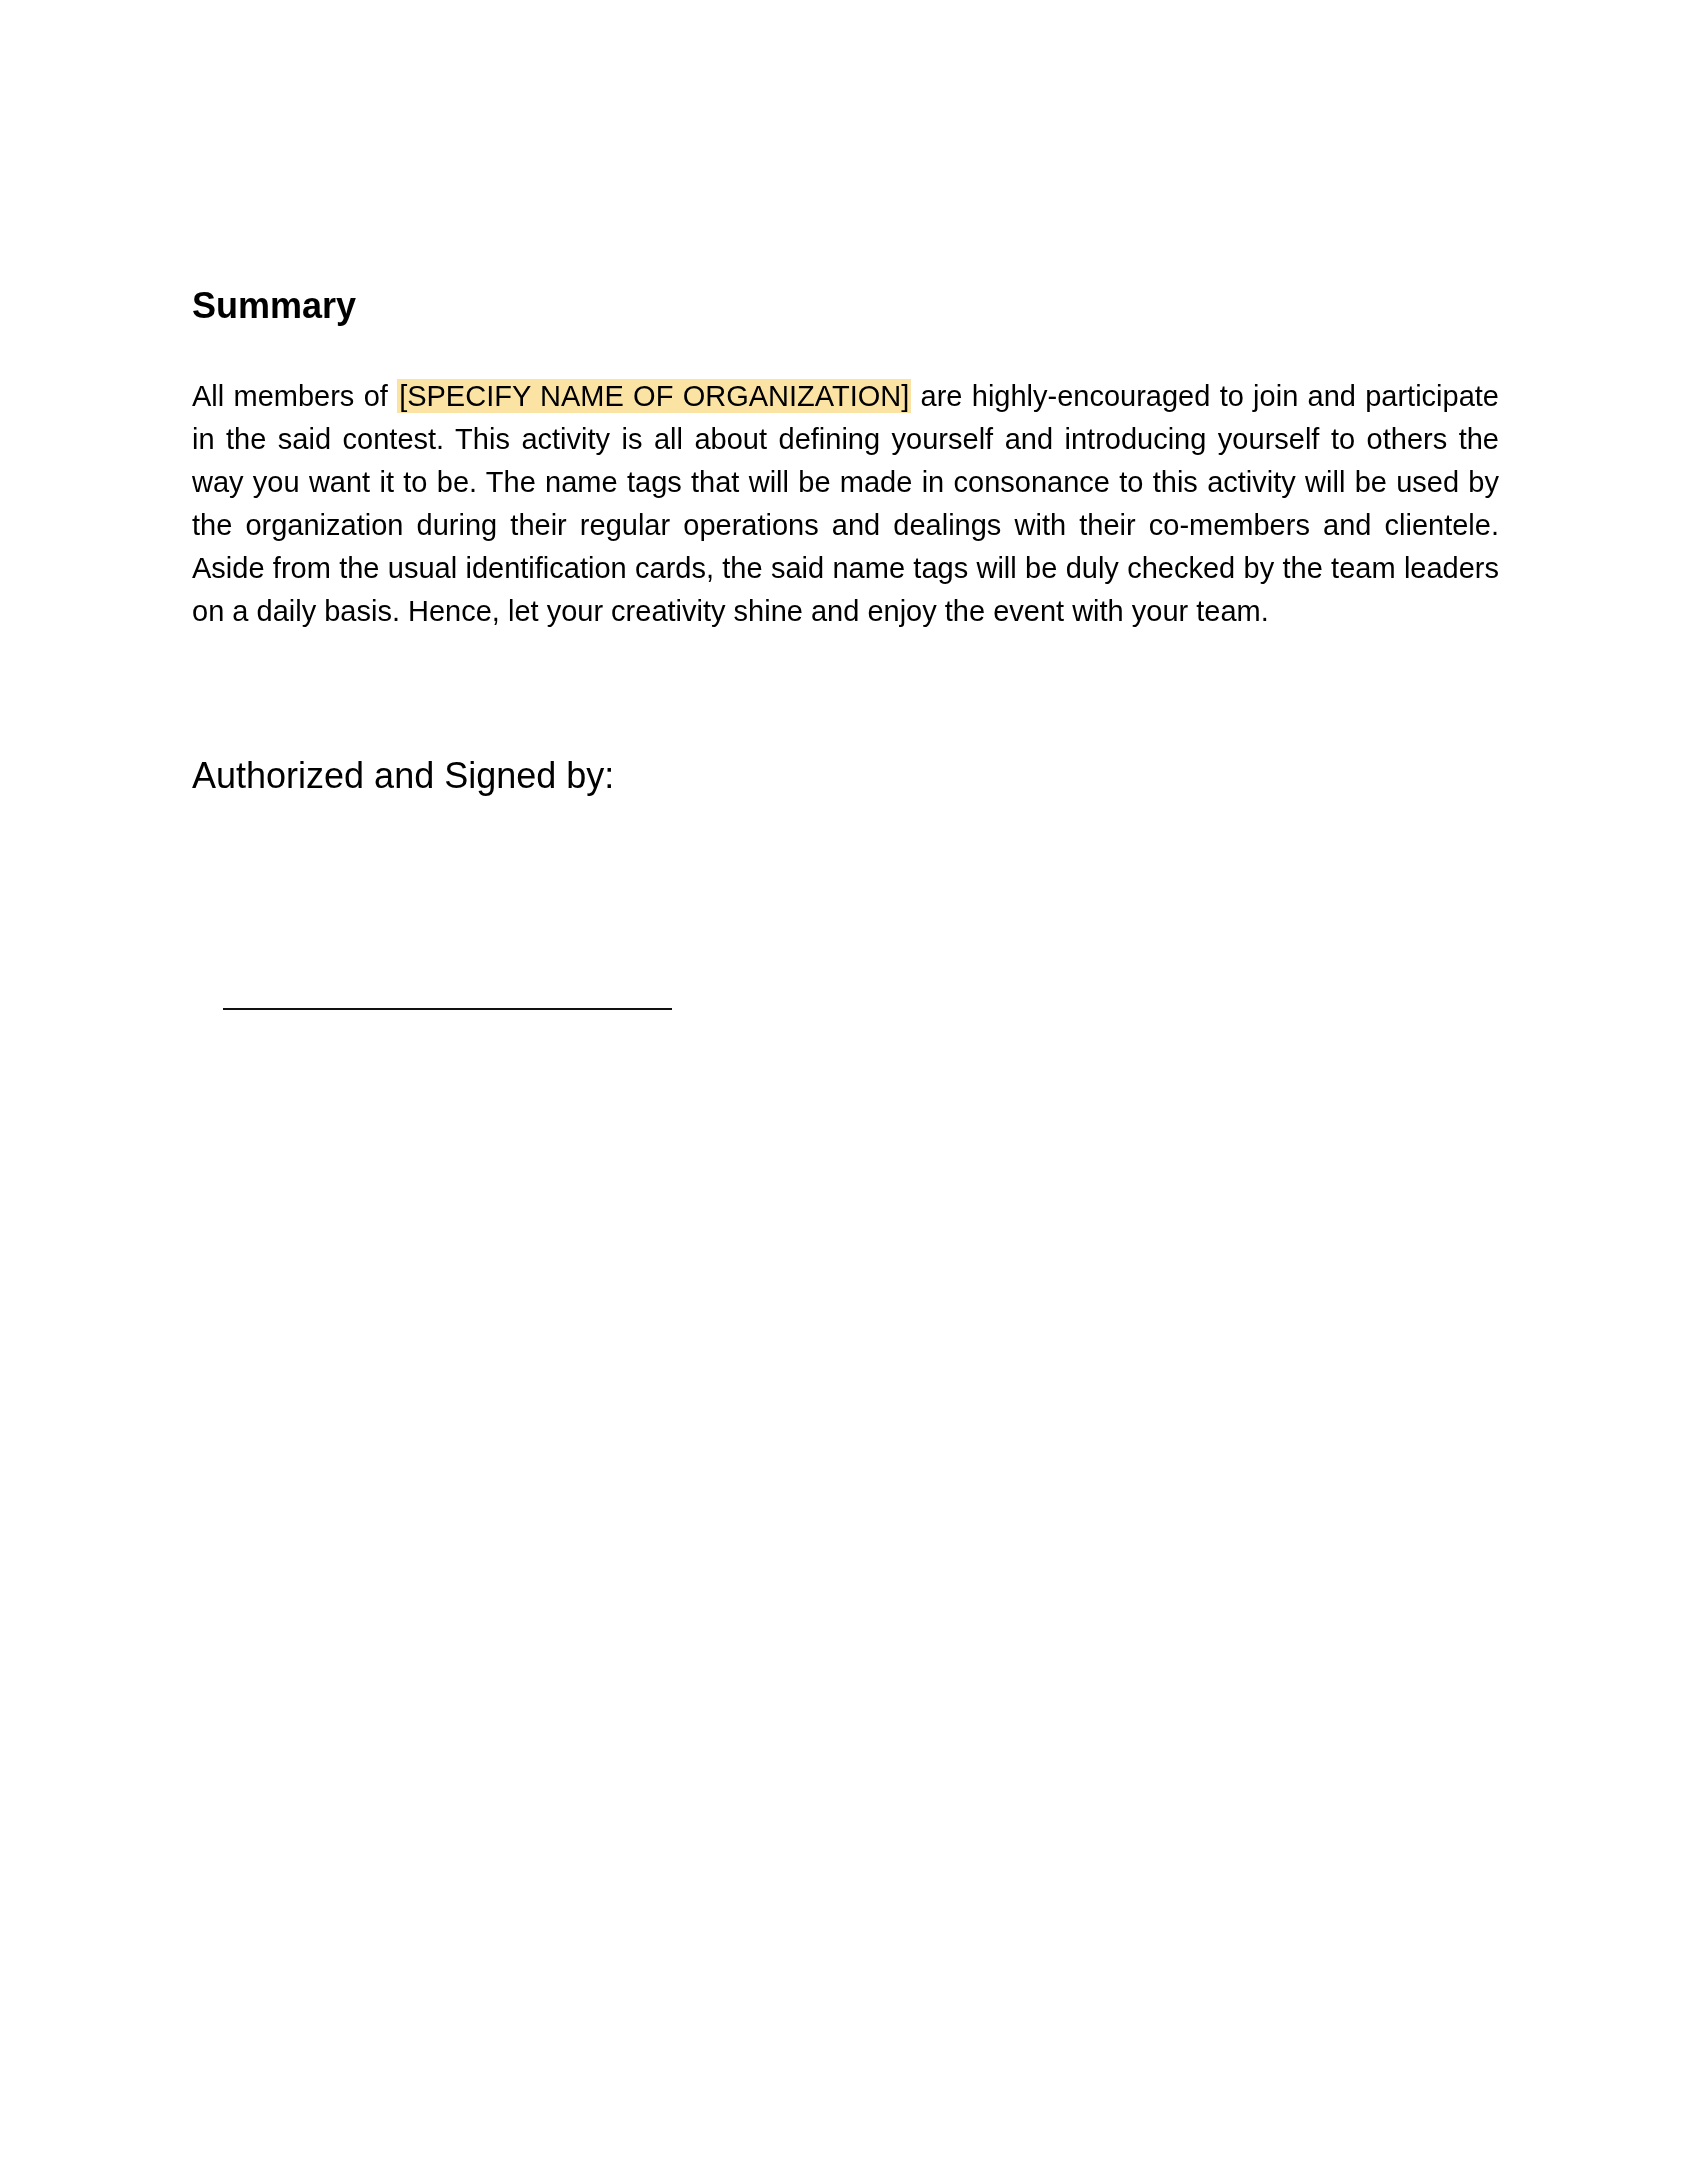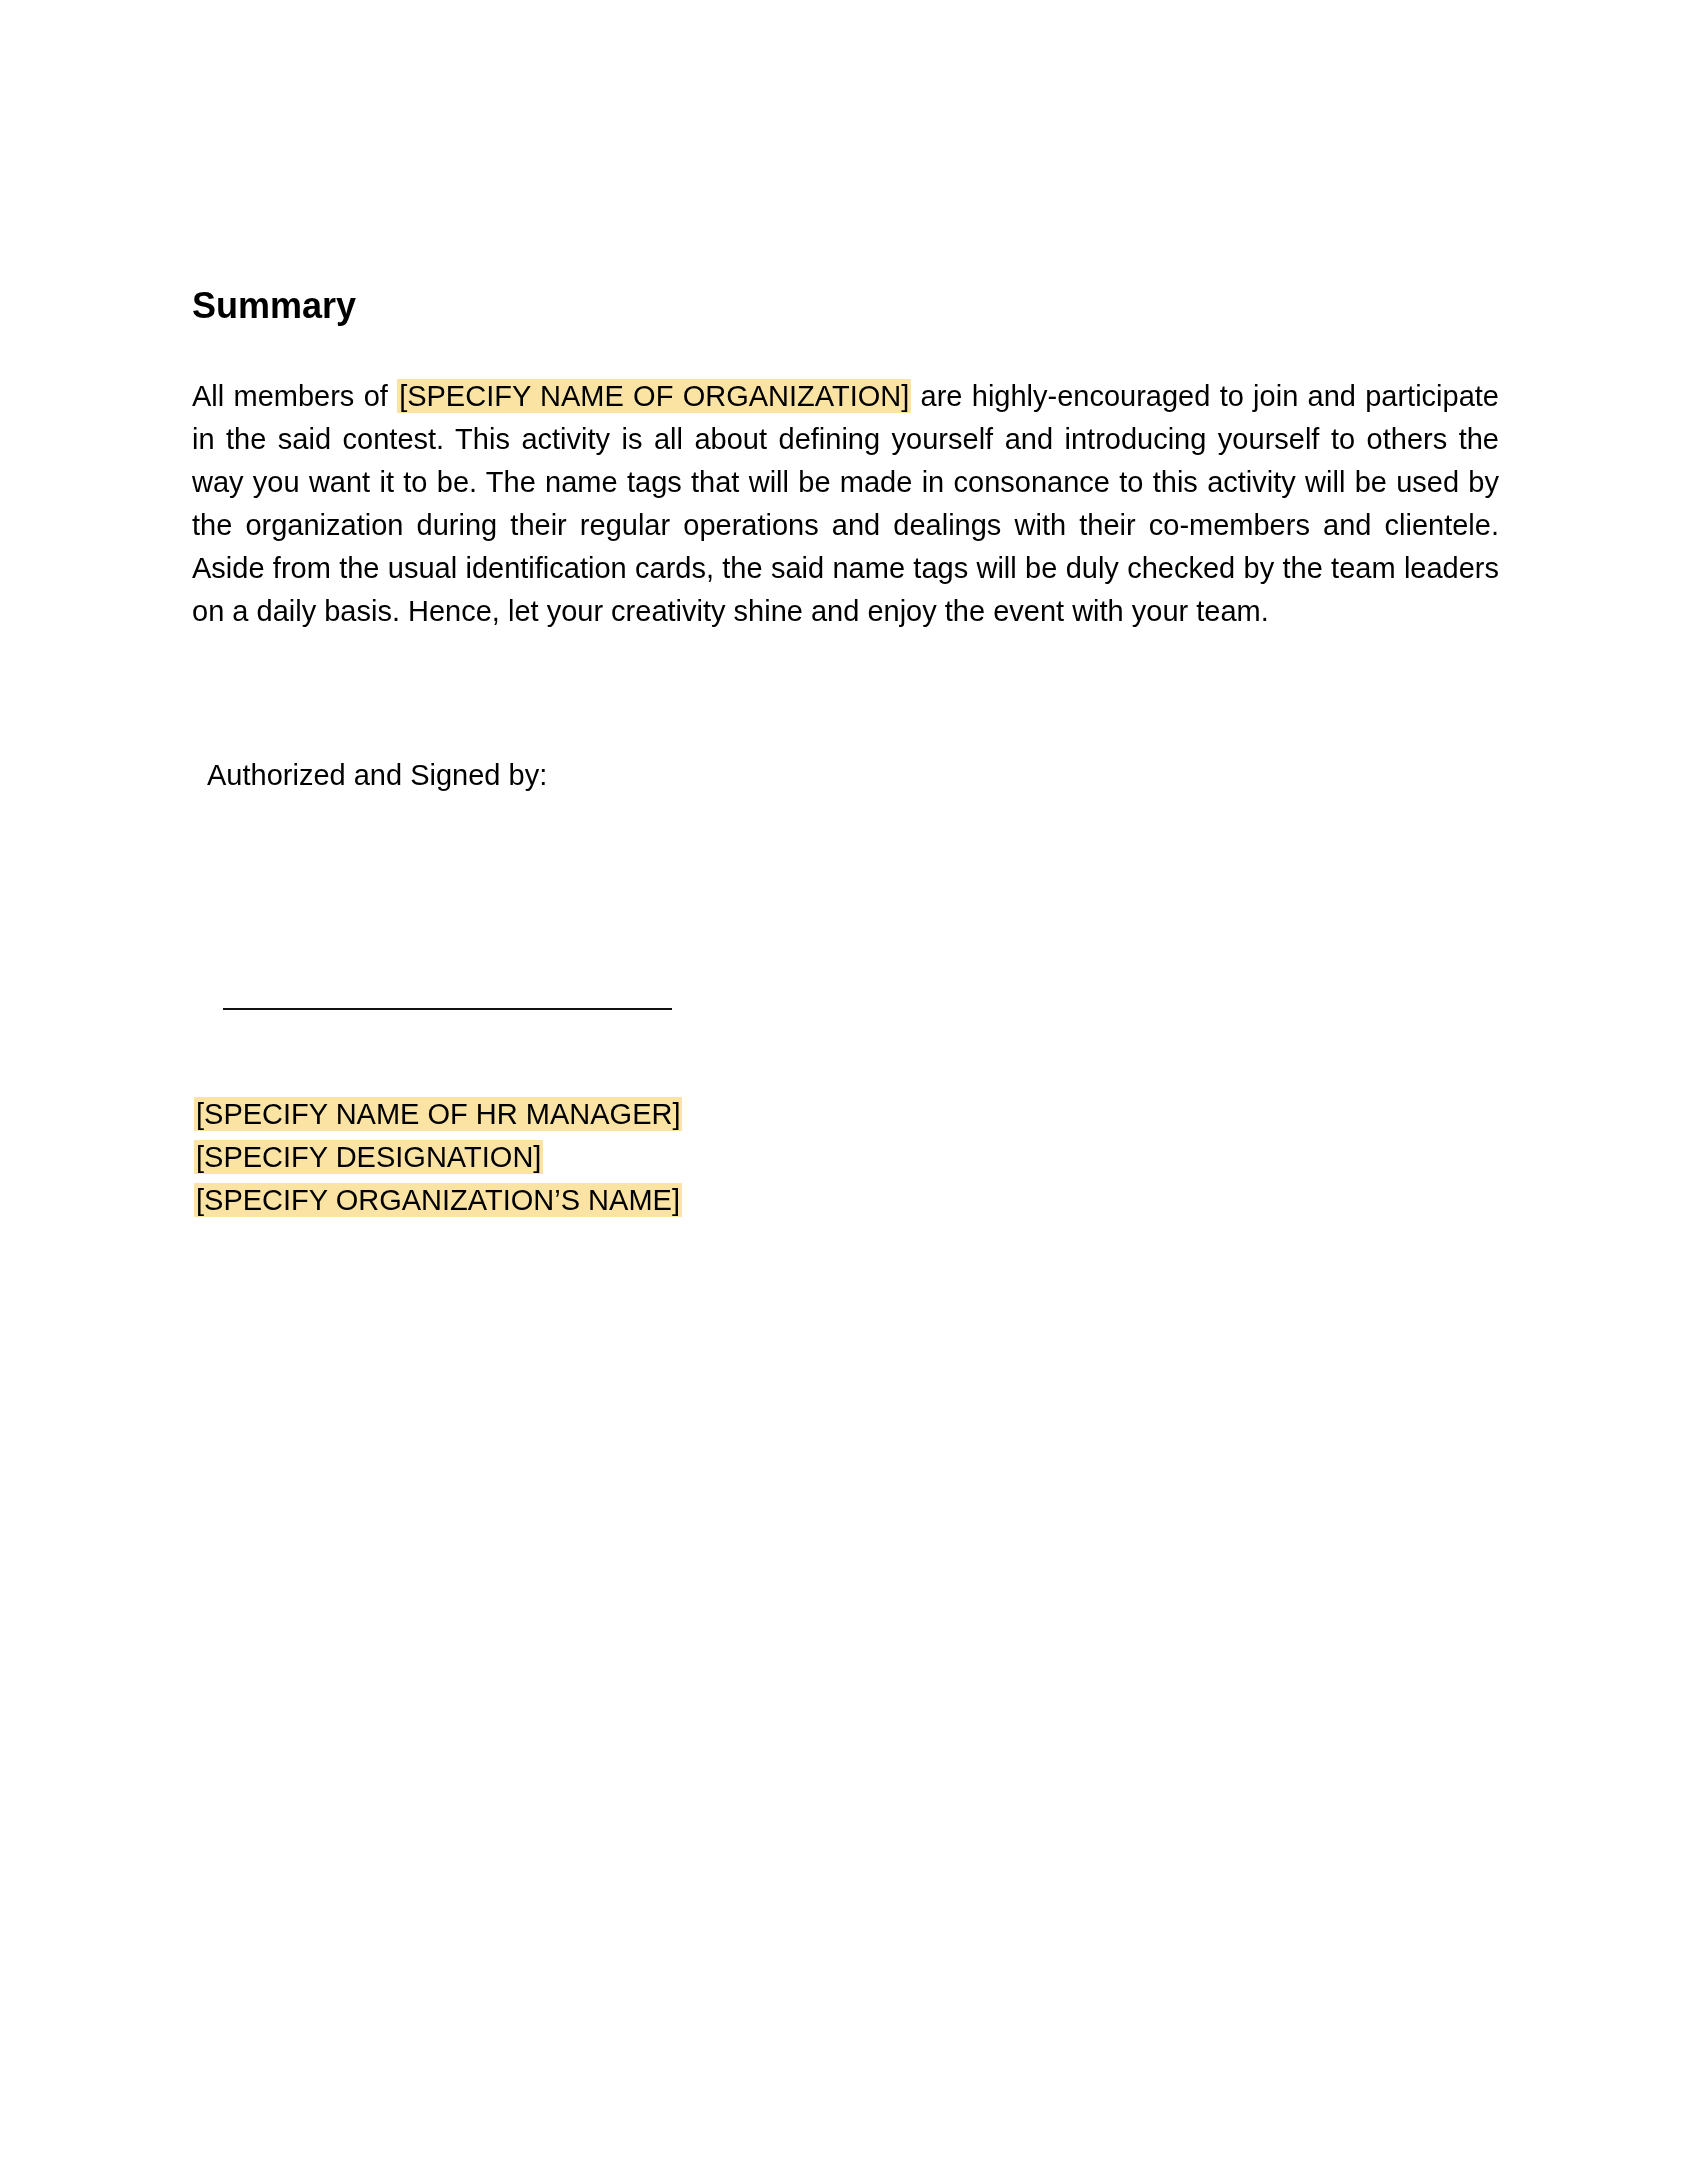--- a/index.html
+++ b/index.html
@@ -35,24 +35,23 @@
     text-align: justify;
   }
   .hl {
     background: var(--highlight, #FAE3A3);
     padding: 1.3px 2px;
   }
   .authorized-label {
     position: absolute;
     left: 192px;
     top: 754px;
-    font-size: 29px;
+    font-size: 36px;
     line-height: 43px;
     white-space: nowrap;
-    margin-left: 15px;
   }
   .signature-line {
     position: absolute;
     left: 223px;
     top: 1008px;
     width: 449px;
     height: 0;
     border-top: 2.6px solid #111111;
   }
   .signature-block {
@@ -80,22 +79,17 @@
 <div class="page">
 
   <div class="heading">Summary</div>
 
   <div class="body-paragraph"><span>All members of </span><span class="hl">[SPECIFY NAME OF ORGANIZATION]</span><span> are highly-encouraged to join and participate in the said contest. This activity is all about defining yourself and introducing yourself to others the way you want it to be. The name tags that will be made in consonance to this activity will be used by the organization during their regular operations and dealings with their co-members and clientele. Aside from the usual identification cards, the said name tags will be duly checked by the team leaders on a daily basis. Hence, let your creativity shine and enjoy the event with your team.</span></div>
 
   <div class="authorized-label">Authorized and Signed by:</div>
 
   <div class="signature-line"></div>
 
-  <div class="signature-block">
-    <div class="line"><span class="hl">[SPECIFY NAME OF HR MANAGER]</span></div>
-    <div class="line"><span class="hl">[SPECIFY DESIGNATION]</span></div>
-    <div class="line"><span class="hl">[SPECIFY ORGANIZATION’S NAME]</span></div>
-  </div>
 
   <div class="accent-rect"></div>
 
 </div>
 
 
 </body></html>

